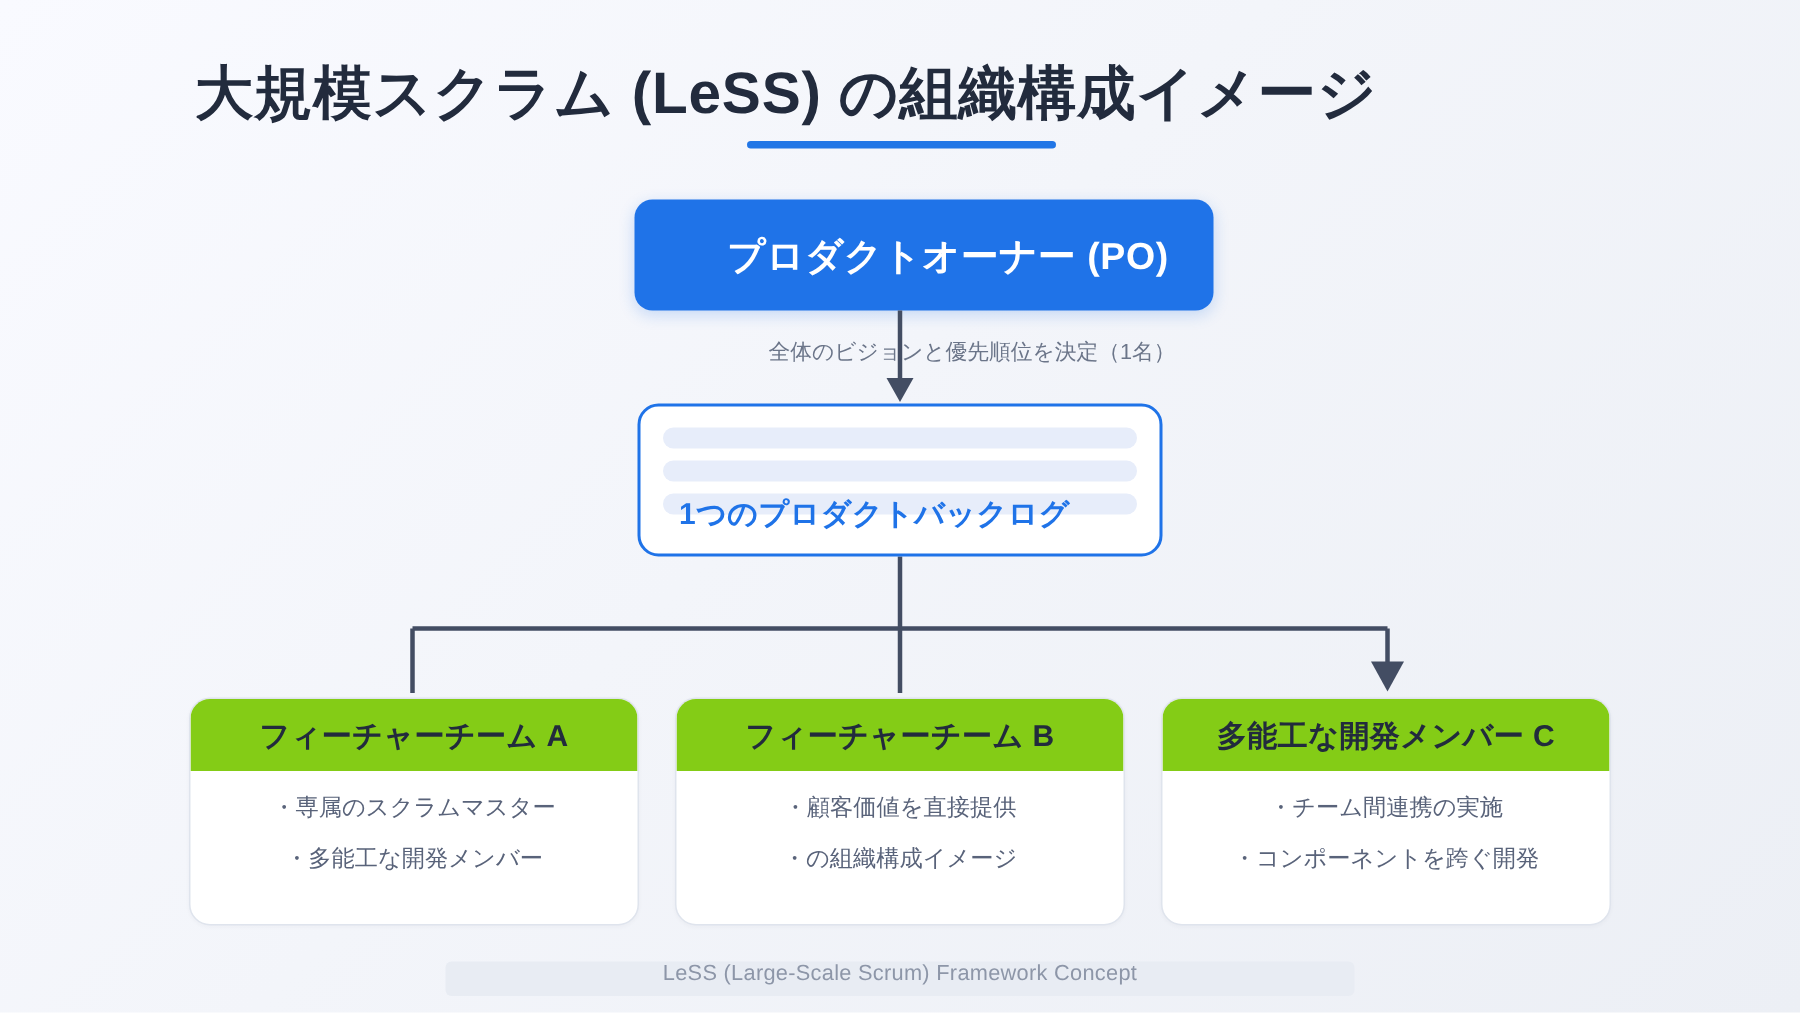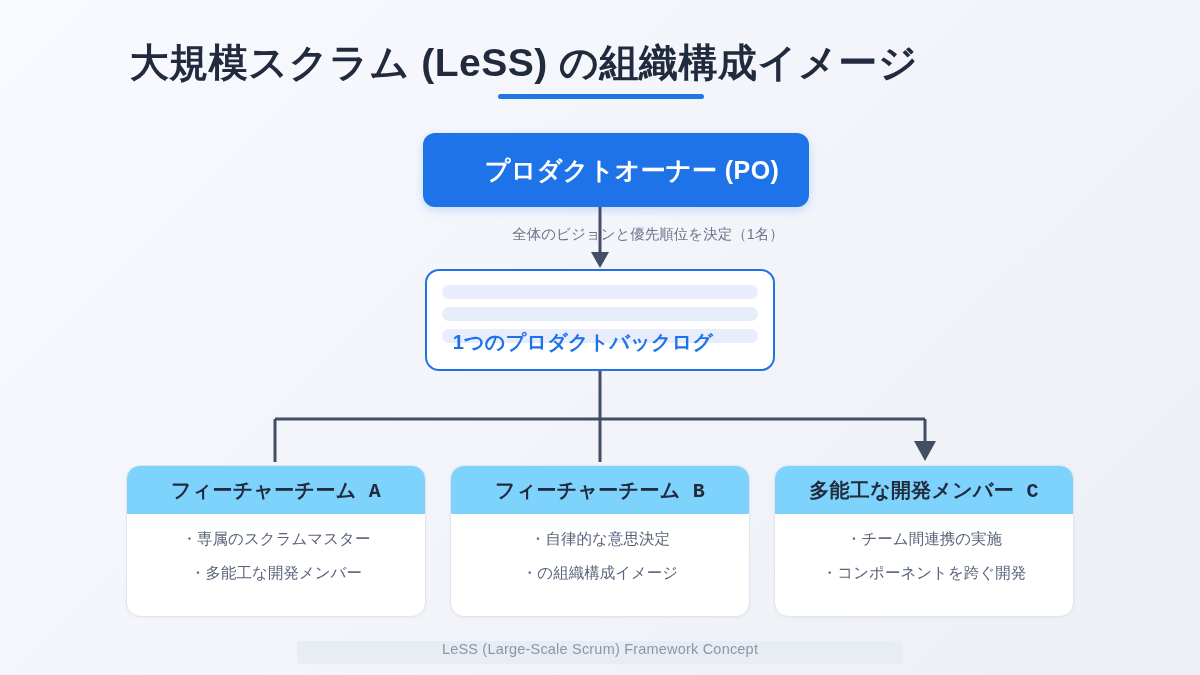--- a/index.html
+++ b/index.html
@@ -136,25 +136,24 @@
     border-radius: 14px;
     box-sizing: border-box;
     overflow: hidden;
     box-shadow: 0 1px 3px rgba(40,50,70,0.04);
   }
   #team-card-0 { left: 126px; }
   #team-card-1 { left: 450px; }
   #team-card-2 { left: 774px; }
   .team-header {
     height: 48px;
-    background: #7dd3fc;
+    background: #84cc16;
     display: flex;
     align-items: center;
     justify-content: center;
-    font-family: Liberation Mono, monospace;
   }
   .team-title {
     font-size: 20px;
     font-weight: bold;
     color: #222b3d;
     letter-spacing: 0.3px;
     white-space: nowrap;
   }
   .team-body {
     padding-top: 14px;
@@ -236,21 +235,21 @@
       <div class="team-bullet">・専属のスクラムマスター</div>
       <div class="team-bullet">・多能工な開発メンバー</div>
     </div>
   </div>
 
   <div class="team-card" id="team-card-1">
     <div class="team-header">
       <span class="team-title">フィーチャーチーム B</span>
     </div>
     <div class="team-body">
-      <div class="team-bullet">・自律的な意思決定</div>
+      <div class="team-bullet">・顧客価値を直接提供</div>
       <div class="team-bullet">・の組織構成イメージ</div>
     </div>
   </div>
 
   <div class="team-card" id="team-card-2">
     <div class="team-header">
       <span class="team-title">多能工な開発メンバー C</span>
     </div>
     <div class="team-body">
       <div class="team-bullet">・チーム間連携の実施</div>

